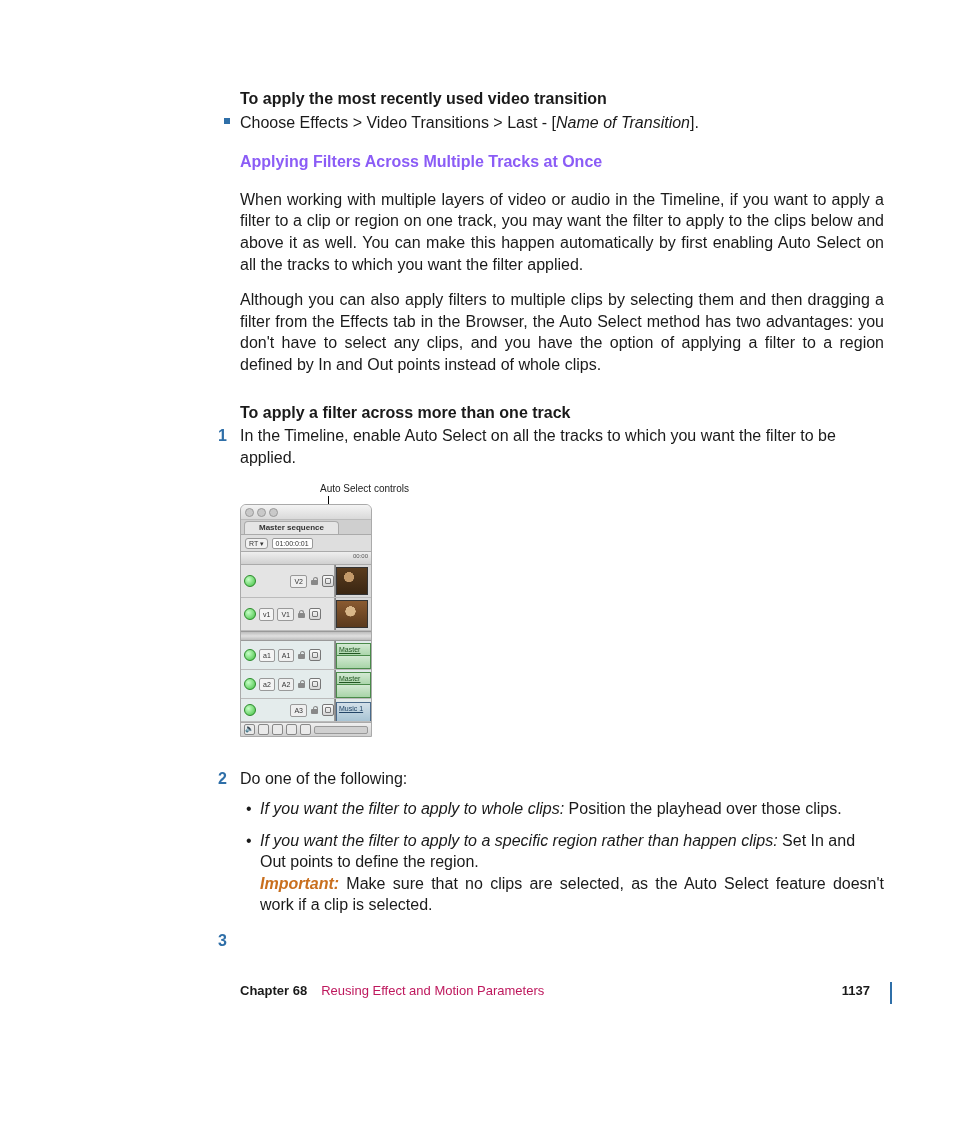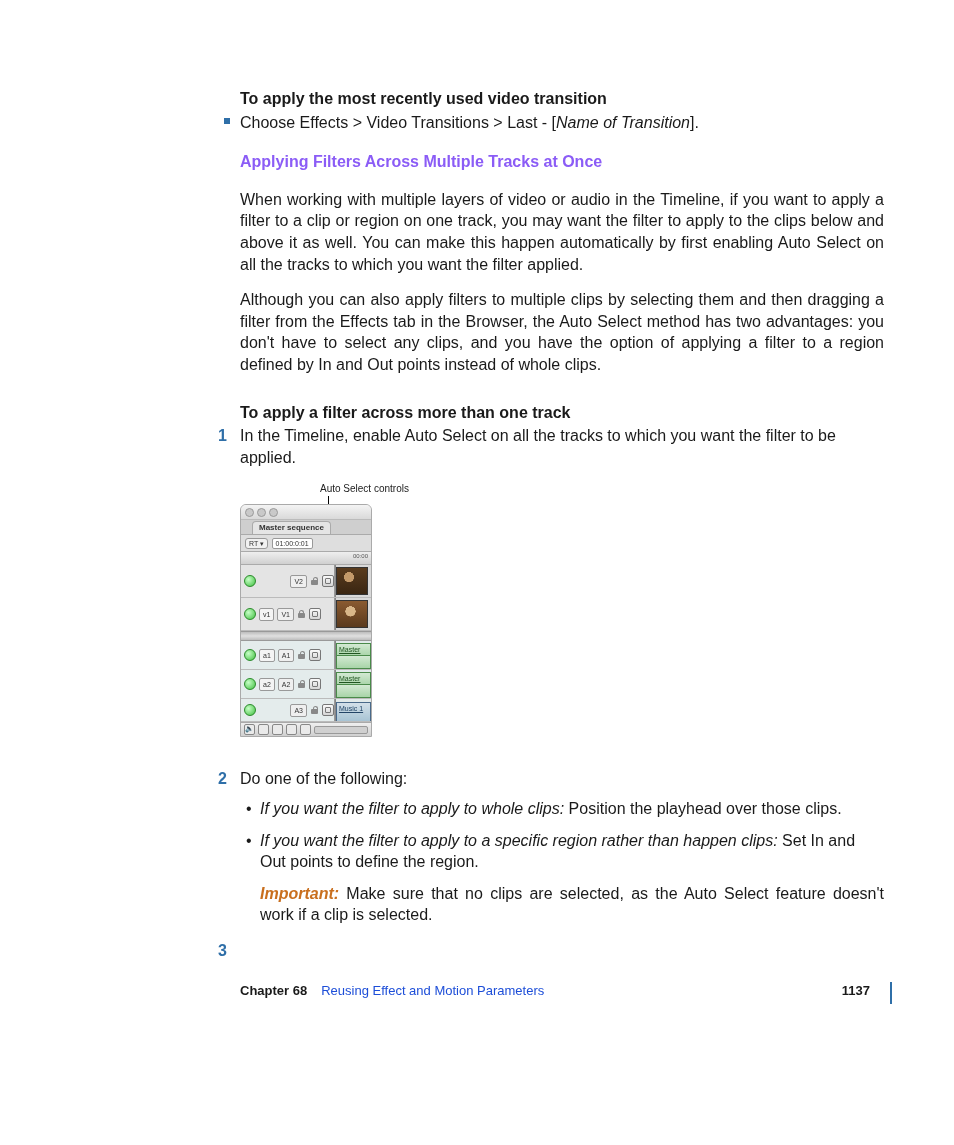--- a/index.html
+++ b/index.html
@@ -50,21 +50,21 @@
   .timeline-wrap { position:relative; margin: 18px 0 24px 0; height: 258px; }
   .tl {
     position:absolute; left:0; top:18px;
     width:130px; border:1px solid #aaa; border-radius:6px 6px 0 0; overflow:hidden;
     font-family: "Lucida Grande", Arial, sans-serif; font-size:8px; color:#333;
     background:#e6e6e6;
   }
   .tl-titlebar { height:14px; background:linear-gradient(#f4f4f4,#d9d9d9); border-bottom:1px solid #bbb; display:flex; align-items:center; padding-left:4px; gap:3px;}
   .tl-dot { width:7px; height:7px; border-radius:50%; background:#c9c9c9; border:0.5px solid #999; }
   .tl-tabrow { height:14px; background:#cfcfcf; border-bottom:1px solid #aaa; position:relative;}
-  .tl-tab { position:absolute; left:11px; top:1px; height:12px; padding:0 6px; font-size:8px; background:#e5e5e5; border:1px solid #aaa; border-bottom:none; border-radius:4px 4px 0 0; display:flex; align-items:center; font-weight:600;}
+  .tl-tab { position:absolute; left:3px; top:1px; height:12px; padding:0 14px; font-size:8px; background:#e5e5e5; border:1px solid #aaa; border-bottom:none; border-radius:4px 4px 0 0; display:flex; align-items:center; font-weight:600;}
   .tl-toolrow { height:16px; background:#dedede; border-bottom:1px solid #aaa; display:flex; align-items:center; padding:0 4px; gap:4px;}
   .tl-rt { border:1px solid #999; border-radius:3px; padding:0 3px; font-size:7px; background:#f1f1f1; display:inline-flex; align-items:center; gap:2px;}
   .tl-time { border:1px solid #999; border-radius:2px; padding:0 3px; font-size:7px; background:#fff;}
   .tl-ruler { height:12px; background:linear-gradient(#efefef,#d0d0d0); border-bottom:1px solid #aaa; font-size:6px; text-align:right; padding-right:3px; color:#555;}
   .tl-body { background:#ececec; }
   .track { height:32px; border-bottom:1px solid #bbb; display:flex; align-items:center;}
   .track.audio { height:28px; }
   .track.small { height:22px; }
   .t-left { width:94px; height:100%; display:flex; align-items:center; gap:3px; padding-left:3px; box-sizing:border-box; background:#e4e4e4; border-right:1px solid #999;}
   .t-left.audio { background:#e4ecec; }
@@ -94,21 +94,21 @@
   
   .pg-footer {
     position: absolute;
     bottom: 50px;
     left: 240px;
     right: 84px;
     display:flex; align-items:center;
     font-size: 13px;
   }
   .pg-footer .chap { font-weight:700; margin-right: 14px; }
-  .pg-footer .title { color:#1d4ed8;text-align:center; }
+  .pg-footer .title { color:#be185d;text-align:center; }
   .pg-footer .pnum { margin-left:auto; font-weight:700; }
   .pg-rule { position:absolute; right:62px; bottom:46px; width:2px; height:22px; background:#2f6fa8;}
 </style>
 </head>
 <body>
 
 <div class="page">
 
   <p class="bold tight">To apply the most recently used video transition</p>
   <ul class="square">
@@ -226,21 +226,21 @@
 
     <li>
       <span class="num-marker">2</span>
       <span>Do one of the following:</span>
       <ul class="dot">
         <li>
           <span class="italic">If you want the filter to apply to whole clips:</span><span>  Position the playhead over those clips.</span>
         </li>
         <li>
           <span class="italic">If you want the filter to apply to a specific region rather than happen clips:</span><span>  Set In and Out points to define the region.</span>
-          <p style="margin-top:10px; margin-bottom:0;">
+          <p style="margin-top:0; margin-bottom:0;">
             <span class="important-word">Important:</span><span>  Make sure that no clips are selected, as the Auto Select feature doesn't work if a clip is selected.</span>
           </p>
         </li>
       </ul>
     </li>
 
     <li>
       <span class="num-marker">3</span>
     </li>
   </ol>

